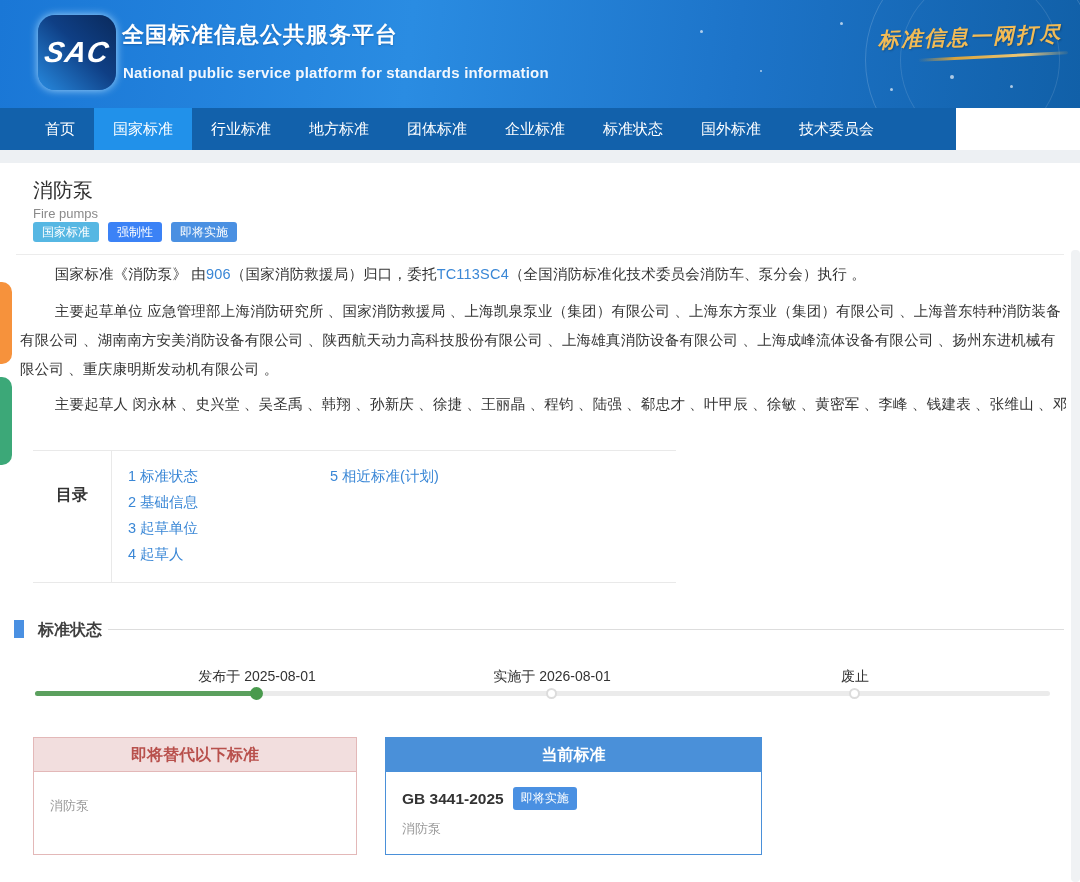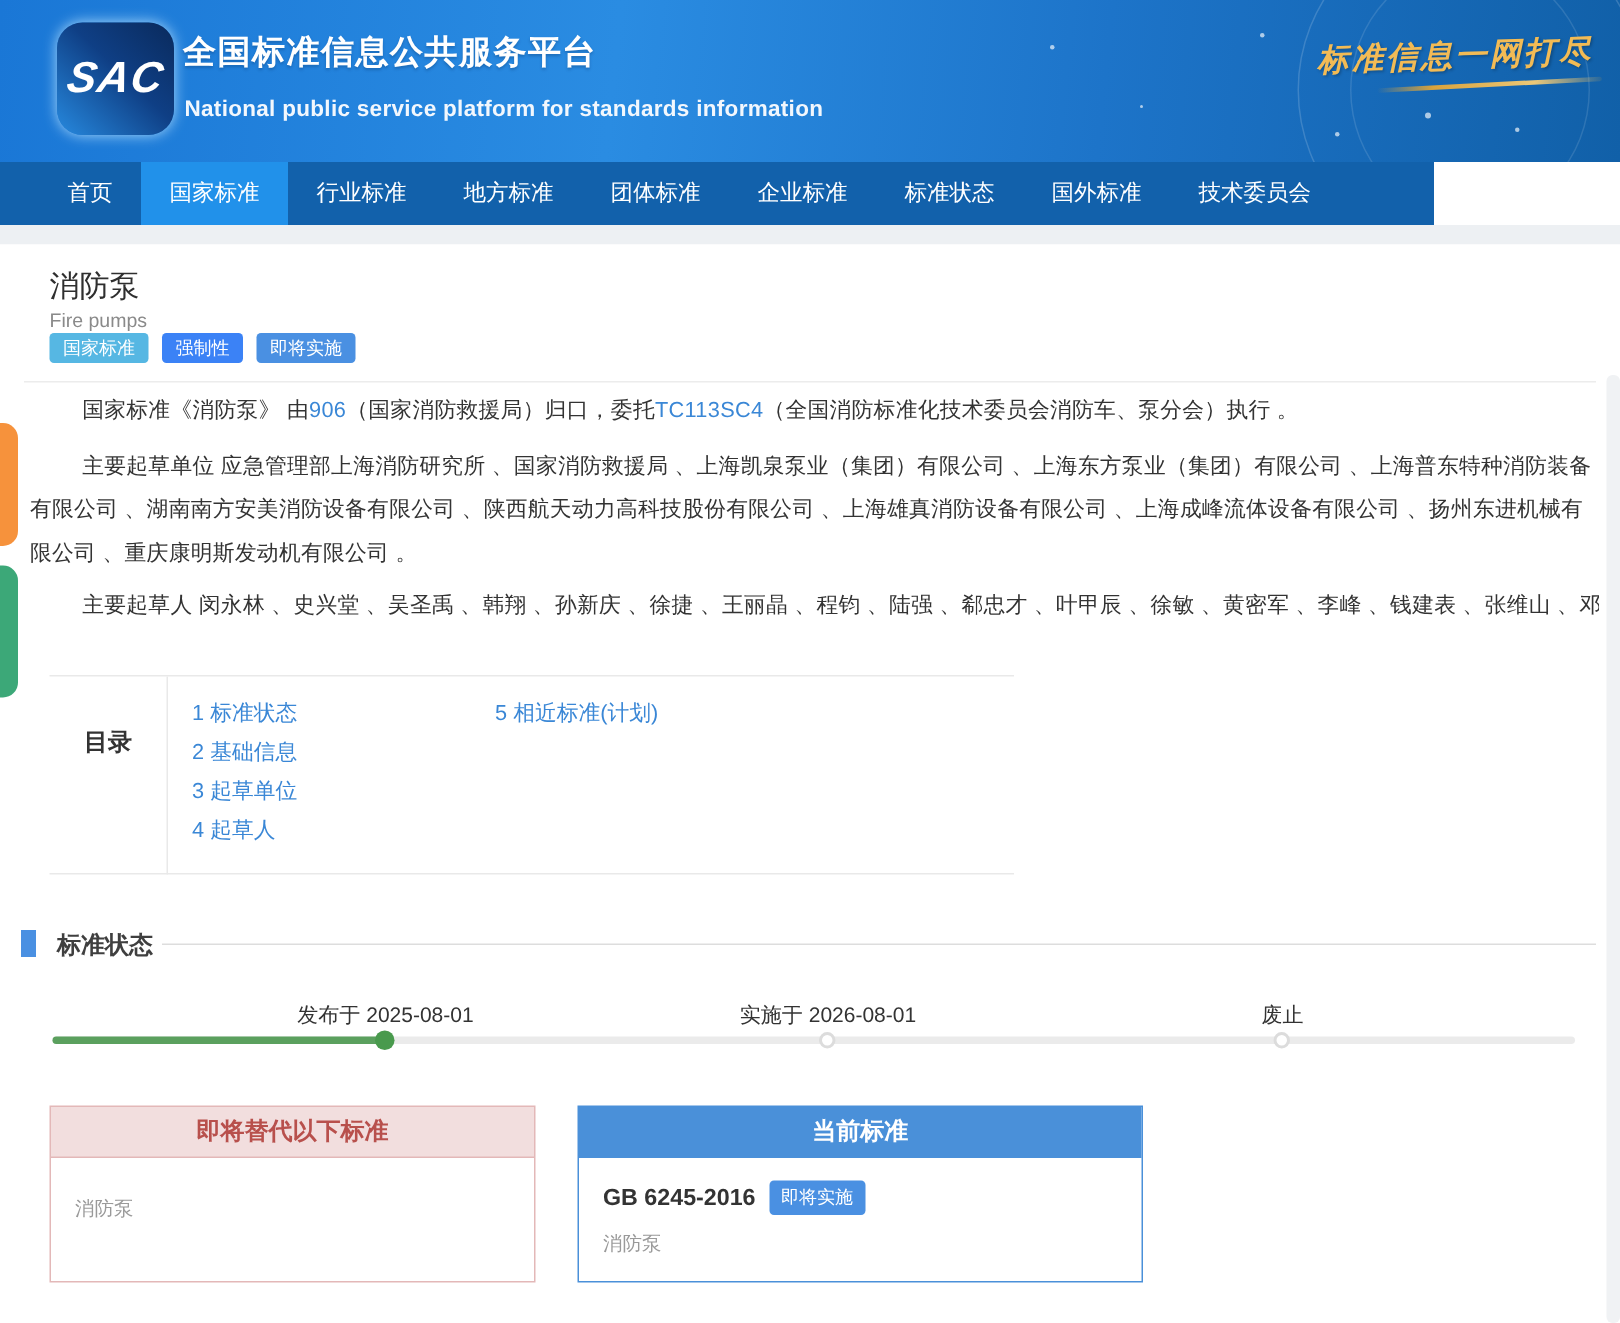--- a/index.html
+++ b/index.html
@@ -184,21 +184,21 @@
     <div class="card-head">即将替代以下标准</div>
     <div class="card-body">
       <div class="card-name">消防泵</div>
     </div>
   </div>
 
   <div class="card card-current">
     <div class="card-head">当前标准</div>
     <div class="card-body">
       <div class="card-line1">
-        <span class="code">GB 6245-2016</span>
+        <span class="code">GB 3441-2025</span>
         <span class="badge">即将实施</span>
       </div>
       <div class="card-name">消防泵</div>
     </div>
   </div>
 
 </div>
 
 <div class="side-tab side-tab-orange"></div>
 <div class="side-tab side-tab-green"></div>

